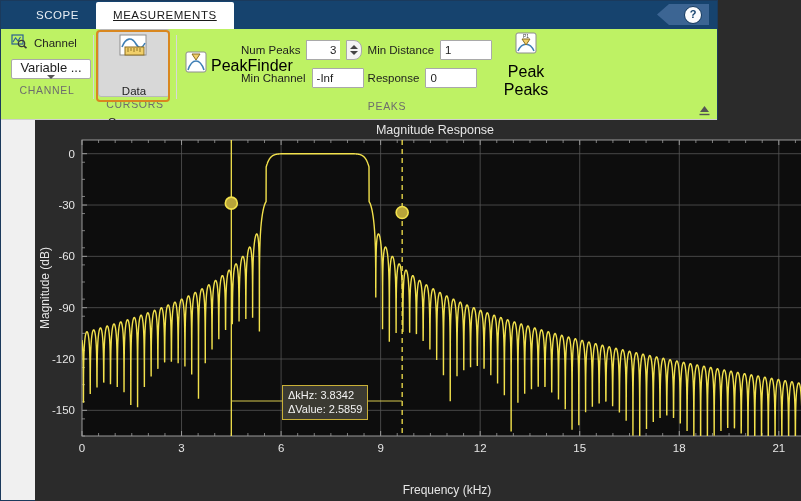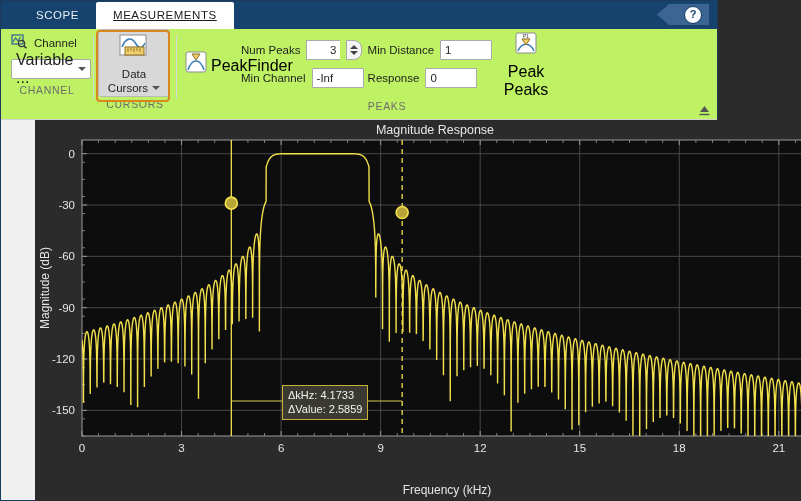--- a/index.html
+++ b/index.html
@@ -44,31 +44,31 @@
   }
 
   
   .g-channel{width:92px;}
   .chan-wrap{display:flex;flex-direction:column;gap:6px;padding-left:4px;}
   .chan-row{display:flex;align-items:center;gap:6px;}
   .chan-txt{font-size:11.5px;color:#1e1e1e;}
   .combo{
     width:80px;height:20px;border:1px solid #a9a9a9;background:#fff;border-radius:2px;
     display:flex;align-items:center;justify-content:flex-start;padding:0 4px;box-sizing:border-box;
-    font-size:16px;color:#1e1e1e;
+    font-size:13px;color:#1e1e1e;flex-direction:column;
   }
   .caret{width:0;height:0;border-left:4px solid transparent;border-right:4px solid transparent;border-top:4px solid #555;}
 
   
   .g-cursors{width:82px;}
   .bigbtn{
     width:72px;display:flex;flex-direction:column;align-items:center;justify-content:flex-start;
     padding-top:3px;border-radius:3px;box-sizing:border-box;height:68px;
   }
-  .bigbtn.selected{background:#d8d8d8;border:1px solid #b9b9b9;}
+  .bigbtn.selected{background:#d8d8d8;border:1px solid #b9b9b9;gap:17px;}
   .bigbtn .lbl{font-size:11.5px;color:#1e1e1e;text-align:center;line-height:14px;}
   .bigbtn .lbl2{font-size:11.5px;color:#1e1e1e;text-align:center;line-height:14px;display:flex;align-items:center;gap:4px;}
   .selbox{
     position:absolute;left:2px;top:1px;width:74px;height:72px;border:2px solid #d9871f;border-radius:4px;
     pointer-events:none;box-sizing:border-box;
   }
   .g-cursors .group-label{color:#6d6d6d;}
   .smallbtn{width:46px;display:flex;flex-direction:row;align-items:center;padding-top:3px;}
 
   
@@ -437,18 +437,18 @@
             <circle cx="196.31818181818184" cy="83.13526011560694" r="6" fill="#b8a53a" stroke="#f2e14c" stroke-width="1.6"></circle>
             <circle cx="367.16804545454545" cy="92.54566473988439" r="6" fill="#b8a53a" stroke="#f2e14c" stroke-width="1.6"></circle>
           </g>
       </g>
 
       <text id="xlabel" x="412" y="374" fill="#e6e6e6" font-size="12" text-anchor="middle" font-family="Liberation Sans, sans-serif">Frequency (kHz)</text>
       <text id="ylabel" x="14" y="168" fill="#e6e6e6" font-size="12" text-anchor="middle" transform="rotate(-90 14 168)" font-family="Liberation Sans, sans-serif">Magnitude (dB)</text>
     </svg>
 
     <div class="tt" id="delta-box" style="left:247px;top:265px;">
-      <div>ΔkHz: 4.1733</div>
+      <div>ΔkHz: 3.8342</div>
       <div>ΔValue: 2.5859</div>
     </div>
   </div>
 
 </div>
 
 </body></html>

